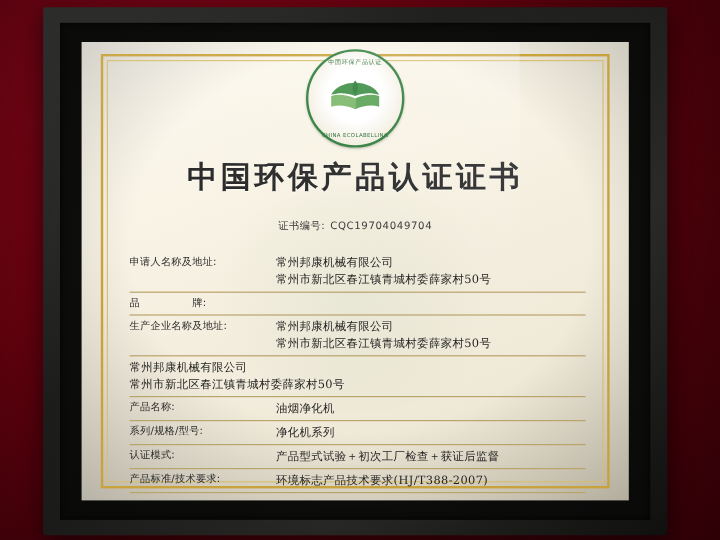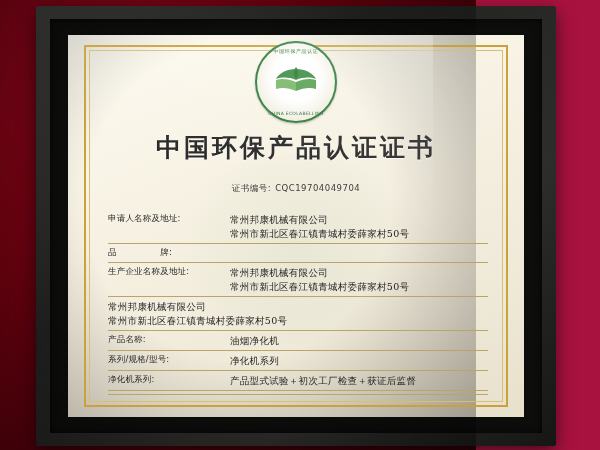--- a/index.html
+++ b/index.html
@@ -10,21 +10,21 @@
     width: 600px;
     height: 450px;
     overflow: hidden;
     font-family: "DejaVu Sans", sans-serif;
     background: #a8123f;
   }
 
   
   #photo {
     position: relative;
-    width: 476px;
+    width: 600px;
     height: 450px;
     background:
       radial-gradient(ellipse at 18% 12%, #c2305c 0%, #a8123f 42%, #8d0c32 78%),
       linear-gradient(120deg, #b01a46 0%, #9c0f38 60%, #7d0a2b 100%);
     background-blend-mode: multiply;
   }
   #photo::after {
     
     content: "";
     position: absolute;
@@ -298,26 +298,32 @@
 
           <div class="row">
             <div class="label">系列/规格/型号:</div>
             <div class="value">
               <span class="line">净化机系列</span>
             </div>
           </div>
           <div class="rule"></div>
 
           <div class="row">
-            <div class="label">净化机系列:</div>
+            <div class="label">认证模式:</div>
             <div class="value">
               <span class="line">产品型式试验＋初次工厂检查＋获证后监督</span>
             </div>
           </div>
           <div class="rule"></div>
 
+          <div class="row">
+            <div class="label">产品标准/技术要求:</div>
+            <div class="value">
+              <span class="line">环境标志产品技术要求(HJ/T388-2007)</span>
+            </div>
+          </div>
           <div class="rule"></div>
         </div>
 
       </div>
     </div>
   </div>
 </div>
 
 </body></html>

